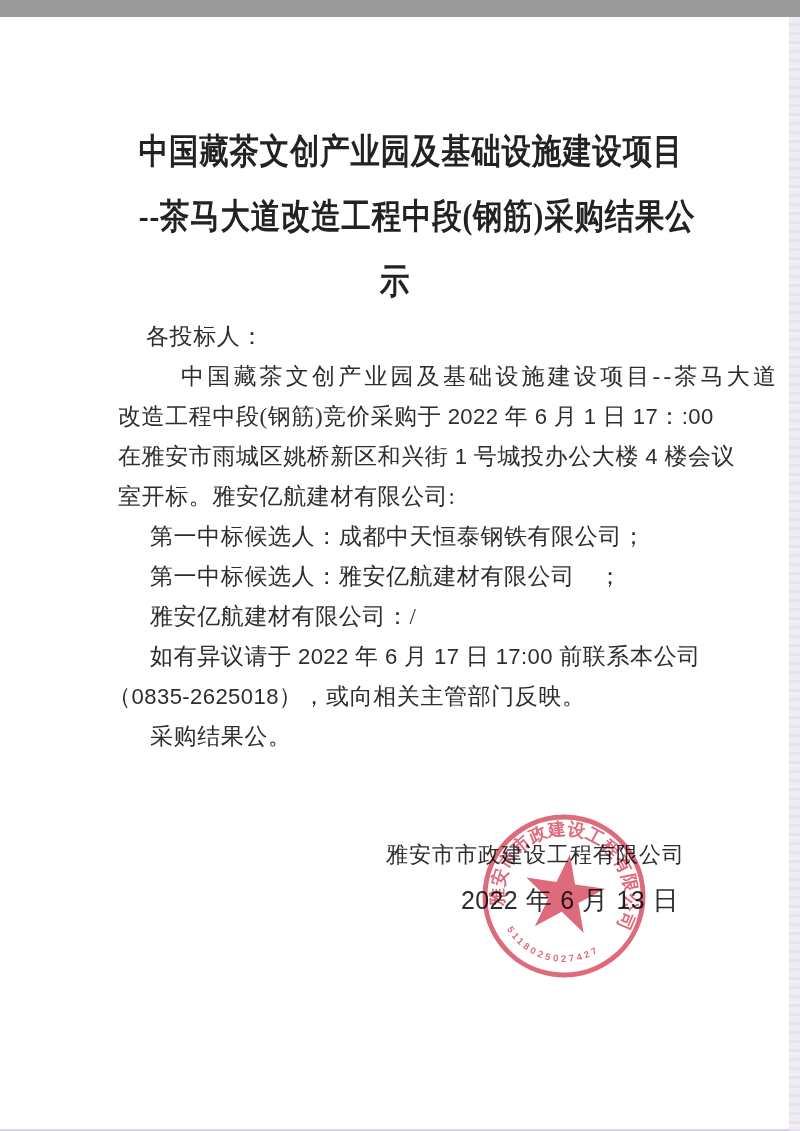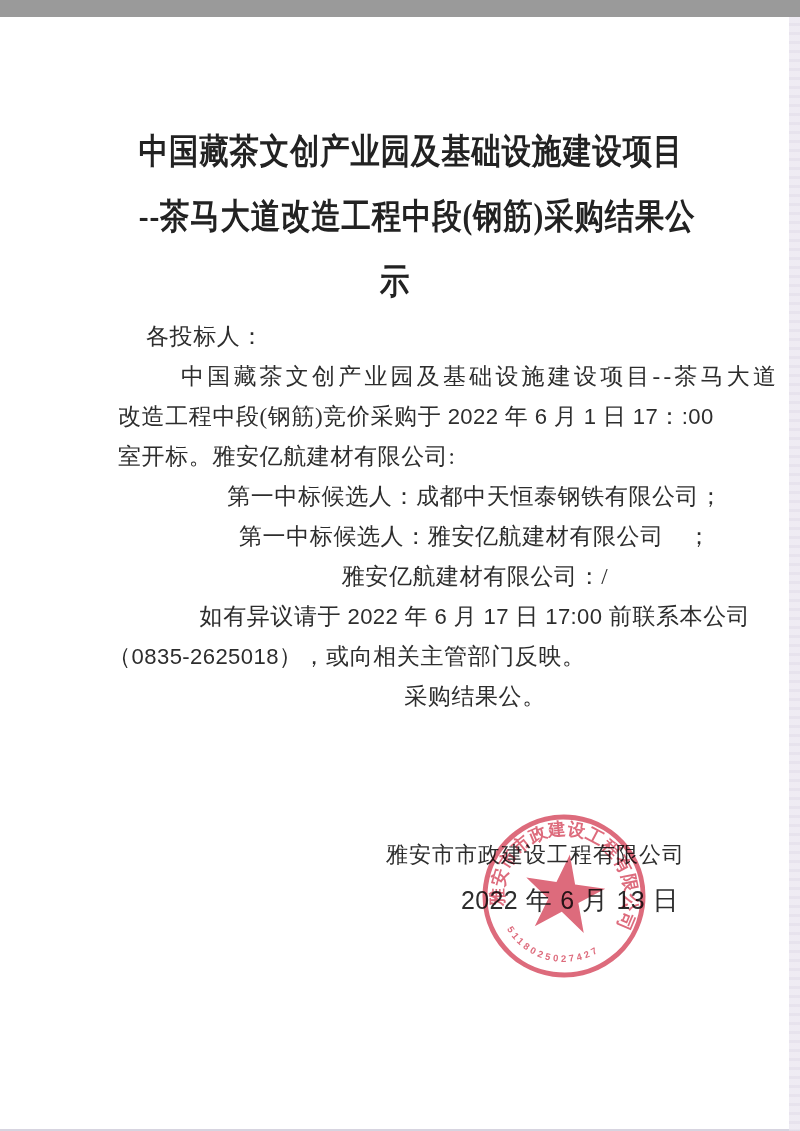--- a/index.html
+++ b/index.html
@@ -41,21 +41,21 @@
   
   .doc-body{
     margin:3px 0 0 118px;
     font-size:23px;line-height:40px;
     letter-spacing:0.6px;
     color:var(--ink,#2d2d2d);
   }
   .doc-body .line{white-space:nowrap;}
   .ind-salutation{margin-left:28px;}
   .ind-para{margin-left:63px;letter-spacing:3.2px;}
-  .ind-item{margin-left:32px;text-align:center;}
+  .ind-item{margin-left:32px;}
   .ind-hang{margin-left:-10px;}
   .num{font-family:"Liberation Sans","DejaVu Sans",sans-serif;font-size:0.96em;letter-spacing:0.4px;}
   
   .sig-company{
     position:absolute;left:386px;top:820px;z-index:1;
     font-size:22px;line-height:36px;letter-spacing:1px;white-space:nowrap;
   }
   .sig-date{
     position:absolute;left:461px;top:859px;z-index:1;
     font-size:26px;line-height:48px;letter-spacing:1px;white-space:nowrap;
@@ -87,20 +87,21 @@
   <h1 class="title">
     <div class="t-line">中国藏茶文创产业园及基础设施建设项目</div>
     <div class="t-line">--茶马大道改造工程中段(钢筋)采购结果公</div>
     <div class="t-line">示</div>
   </h1>
 
   <div class="doc-body">
     <div class="line ind-salutation">各投标人：</div>
     <div class="line ind-para latinize">中国藏茶文创产业园及基础设施建设项目--茶马大道</div>
     <div class="line latinize">改造工程中段(钢筋)竞价采购于 <span class="num">2022</span> 年 <span class="num">6</span> 月 <span class="num">1</span> 日 <span class="num">17</span>：<span class="num">:00</span></div>
+    <div class="line latinize">在雅安市雨城区姚桥新区和兴街 <span class="num">1</span> 号城投办公大楼 <span class="num">4</span> 楼会议</div>
     <div class="line latinize">室开标。雅安亿航建材有限公司:</div>
     <div class="line ind-item">第一中标候选人：成都中天恒泰钢铁有限公司；</div>
     <div class="line ind-item">第一中标候选人：雅安亿航建材有限公司　；</div>
     <div class="line ind-item">雅安亿航建材有限公司：/</div>
     <div class="line ind-item latinize">如有异议请于 <span class="num">2022</span> 年 <span class="num">6</span> 月 <span class="num">17</span> 日 <span class="num">17:00</span> 前联系本公司</div>
     <div class="line ind-hang latinize">（<span class="num">0835-2625018</span>），或向相关主管部门反映。</div>
     <div class="line ind-item">采购结果公。</div>
   </div>
 
   <div class="sig-company">雅安市市政建设工程有限公司</div>

